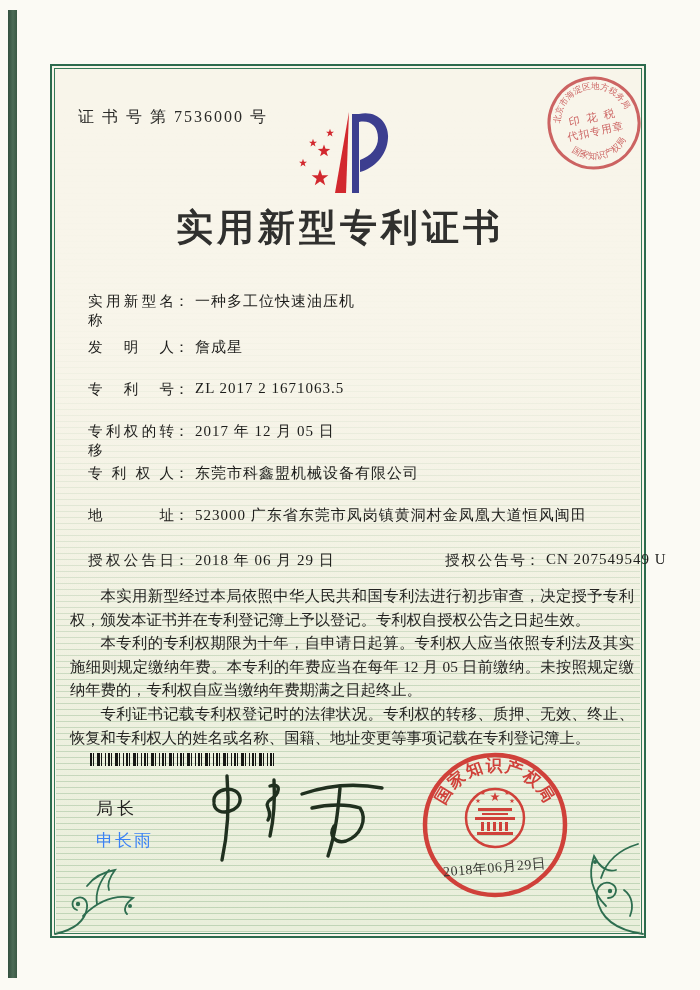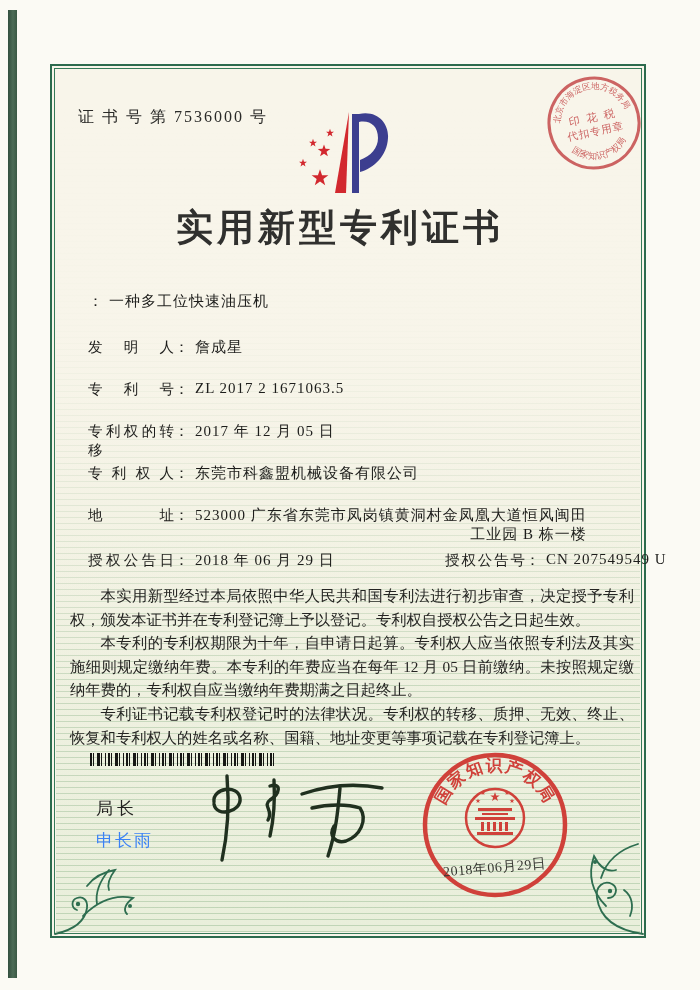--- a/index.html
+++ b/index.html
@@ -35,21 +35,21 @@
 
   .cert-no { position:absolute; left:78px; top:107px; font-size:16px; letter-spacing:2px; color:#2a2a28; }
   .title { position:absolute; left:50px; top:203px; width:580px; text-align:center;
            font-size:37px; font-weight:600; letter-spacing:4px; color:#30302e; }
 
   .logo { position:absolute; left:298px; top:112px; }
 
   .frow { position:absolute; left:88px; display:flex; align-items:flex-start; font-size:15px; color:#1d1d1b; }
   .flabel { display:inline-block; width:86px; text-align:justify; text-align-last:justify; font-size:14.5px; }
   .colon { display:inline-block; margin:0 2px 0 0; }
-  .fvalue { display:inline-block; margin-left:4px; letter-spacing:1px; white-space:nowrap;text-align:right; }
+  .fvalue { display:inline-block; margin-left:4px; letter-spacing:1px; white-space:nowrap; }
   .addr-lines .fvalue { display:block; }
   .rowpair-right { position:absolute; left:357px; top:0; display:flex; }
 
   .body-text { position:absolute; left:70px; top:584px; width:564px; font-size:15.3px;
                line-height:23.6px; text-align:justify; color:#242422; }
   .body-text p { text-indent:2em;font-family:Liberation Serif, serif; }
 
   .barcode { position:absolute; left:90px; top:753px; width:187px; height:13px;
     background:repeating-linear-gradient(90deg,
       #161614 0 2px, transparent 2px 3px,
@@ -103,20 +103,21 @@
     </g>
     <g fill="#3c3e8f">
       <path d="M54,2 L54,81 L61,81 L61,2 Z"></path>
       <path d="M61,2 C80,-2 91,12 90,26 C89,44 76,56 62,60 L62,48 C73,44 80,36 80,26 C80,14 72,8 61,10 Z"></path>
     </g>
   </svg>
 
   <div class="title">实用新型专利证书</div>
 
   <div class="frow" style="top:292px">
+    <span class="flabel">实用新型名称</span>
       <span class="colon">：</span>
     <span class="fvalue">一种多工位快速油压机</span>
   </div>
 
   <div class="frow" style="top:338px">
     <span class="flabel">发明人</span>
       <span class="colon">：</span>
     <span class="fvalue">詹成星</span>
   </div>
 
@@ -136,21 +137,20 @@
     <span class="flabel">专利权人</span>
       <span class="colon">：</span>
     <span class="fvalue">东莞市科鑫盟机械设备有限公司</span>
   </div>
 
   <div class="frow addr-lines" style="top:506px">
     <span class="flabel">地址</span>
       <span class="colon">：</span>
     <span style="margin-left:4px">
       <span class="fvalue" style="margin-left:0">523000 广东省东莞市凤岗镇黄洞村金凤凰大道恒风闽田</span>
-      <span class="fvalue" style="margin-left:0">工业园 B 栋一楼</span>
     </span>
   </div>
 
   <div class="frow" style="top:551px; width:560px">
     <span class="flabel">授权公告日</span>
       <span class="colon">：</span>
     <span class="fvalue">2018 年 06 月 29 日</span>
     <span class="rowpair-right">
       <span class="flabel" style="width:80px">授权公告号</span>
         <span class="colon">：</span>

